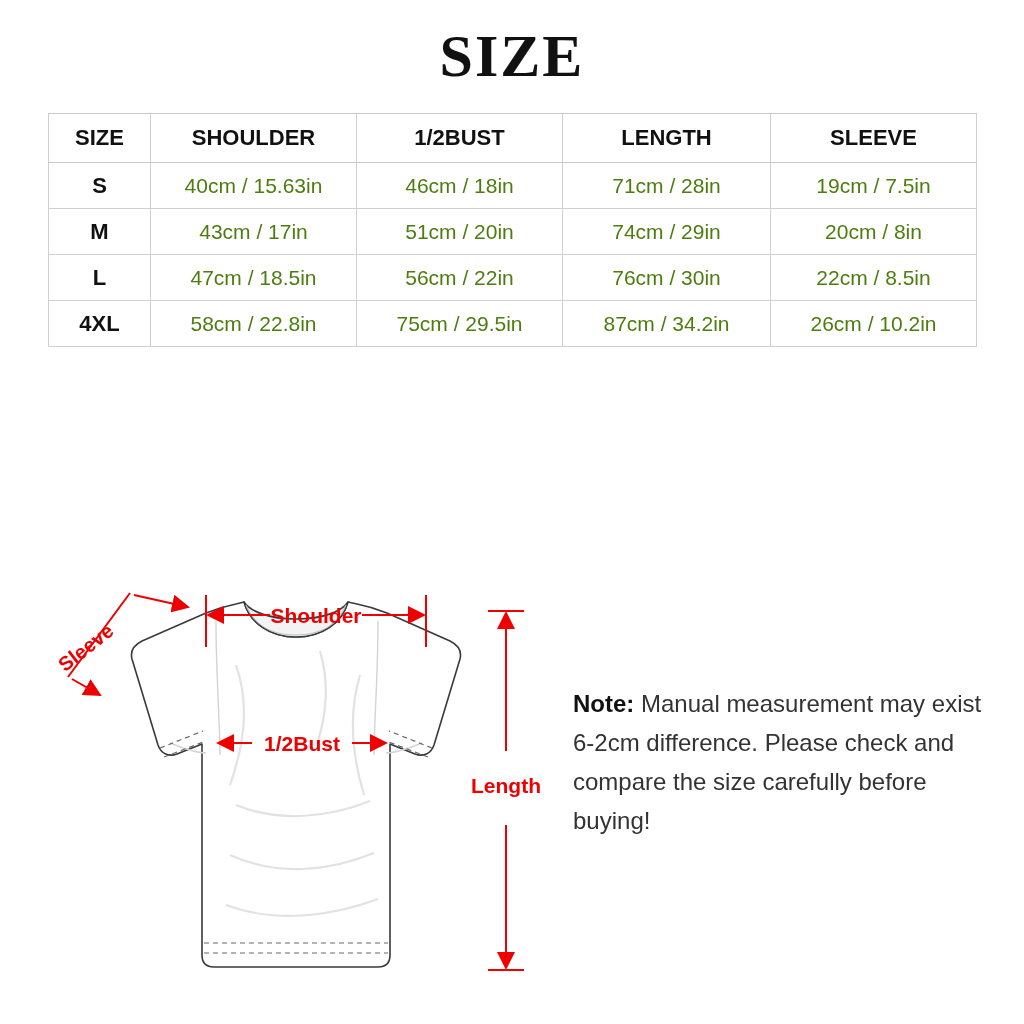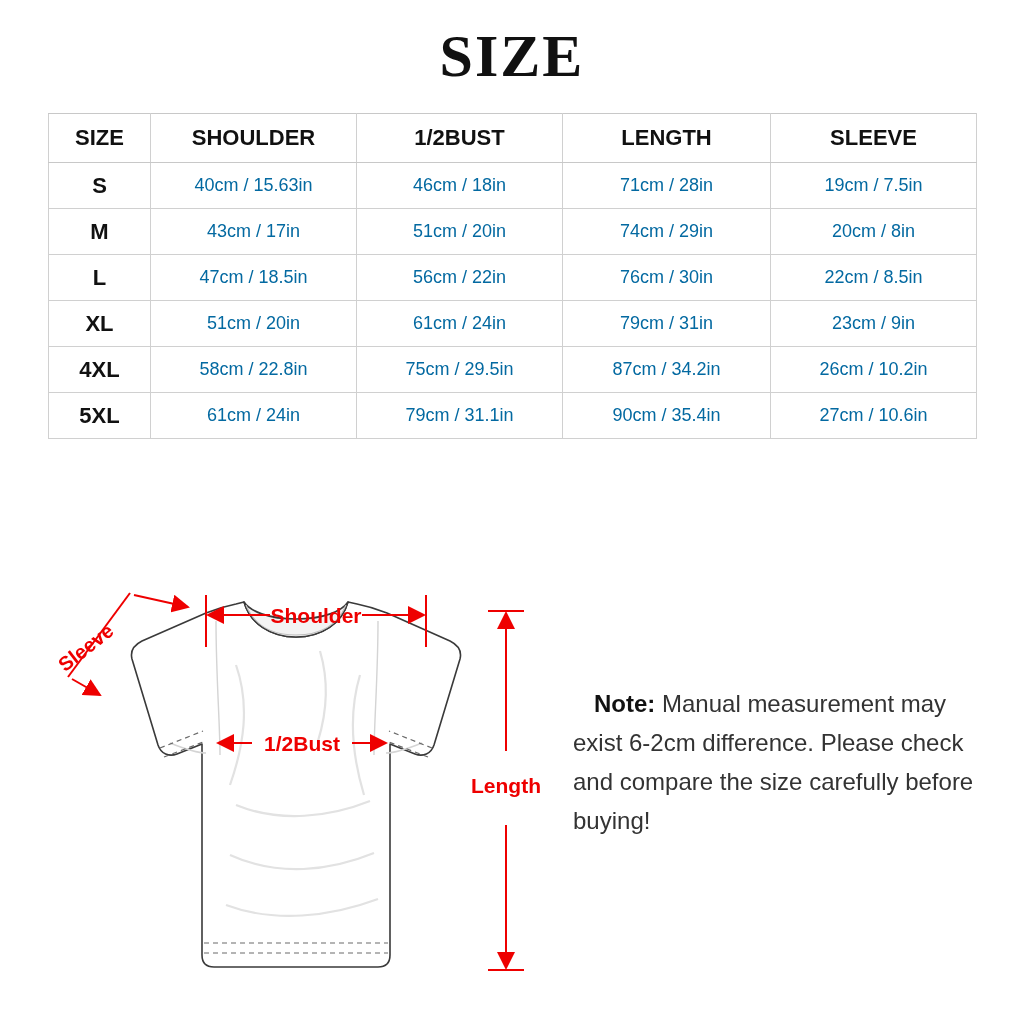--- a/index.html
+++ b/index.html
@@ -41,22 +41,22 @@
     border-collapse: collapse;
     width: 928px;
     table-layout: fixed;
   }
   table.size-table th,
   table.size-table td {
     border: 1px solid #d0d0d0;
     height: 45px;
     text-align: center;
     vertical-align: middle;
-    font-size: 18px;
-    color: #0369a1;
+    font-size: 21px;
+    color: #4d7c0f;
     padding: 0 2px;
   }
   table.size-table thead th {
     font-weight: 700;
     font-size: 22px;
     color: #111;
     height: 48px;
     border-top: 1px solid #c8c8c8;
     border-bottom: 1px solid #c8c8c8;
   }
@@ -88,21 +88,20 @@
     left: 573px;
     top: 684px;
     width: 420px;
     font-size: 24px;
     line-height: 39px;
     color: #333;
   }
   .note .note-label {
     font-weight: 700;
     color: #111;
-    margin-left: 21px;
   }
 </style>
 </head>
 <body>
 
 <div class="title">SIZE</div>
 
 <div class="table-wrap">
   <table class="size-table">
     <colgroup>
@@ -137,39 +136,25 @@
         <td>20cm / 8in</td>
       </tr>
       <tr>
         <td class="sizecol">L</td>
         <td>47cm / 18.5in</td>
         <td>56cm / 22in</td>
         <td>76cm / 30in</td>
         <td>22cm / 8.5in</td>
       </tr>
       <tr>
-        <td class="sizecol">XL</td>
-        <td>51cm / 20in</td>
-        <td>61cm / 24in</td>
-        <td>79cm / 31in</td>
-        <td>23cm / 9in</td>
-      </tr>
-      <tr>
         <td class="sizecol">4XL</td>
         <td>58cm / 22.8in</td>
         <td>75cm / 29.5in</td>
         <td>87cm / 34.2in</td>
         <td>26cm / 10.2in</td>
-      </tr>
-      <tr>
-        <td class="sizecol">5XL</td>
-        <td>61cm / 24in</td>
-        <td>79cm / 31.1in</td>
-        <td>90cm / 35.4in</td>
-        <td>27cm / 10.6in</td>
       </tr>
     </tbody>
   </table>
 </div>
 
 <div class="illustration">
   <svg width="540" height="450" viewBox="0 0 540 450" xmlns="http://www.w3.org/2000/svg">
     <defs>
       <marker id="arrowR" markerWidth="9" markerHeight="9" refX="8" refY="4.5" orient="auto">
         <path d="M0,0 L9,4.5 L0,9 z" fill="#ee0000"></path>

